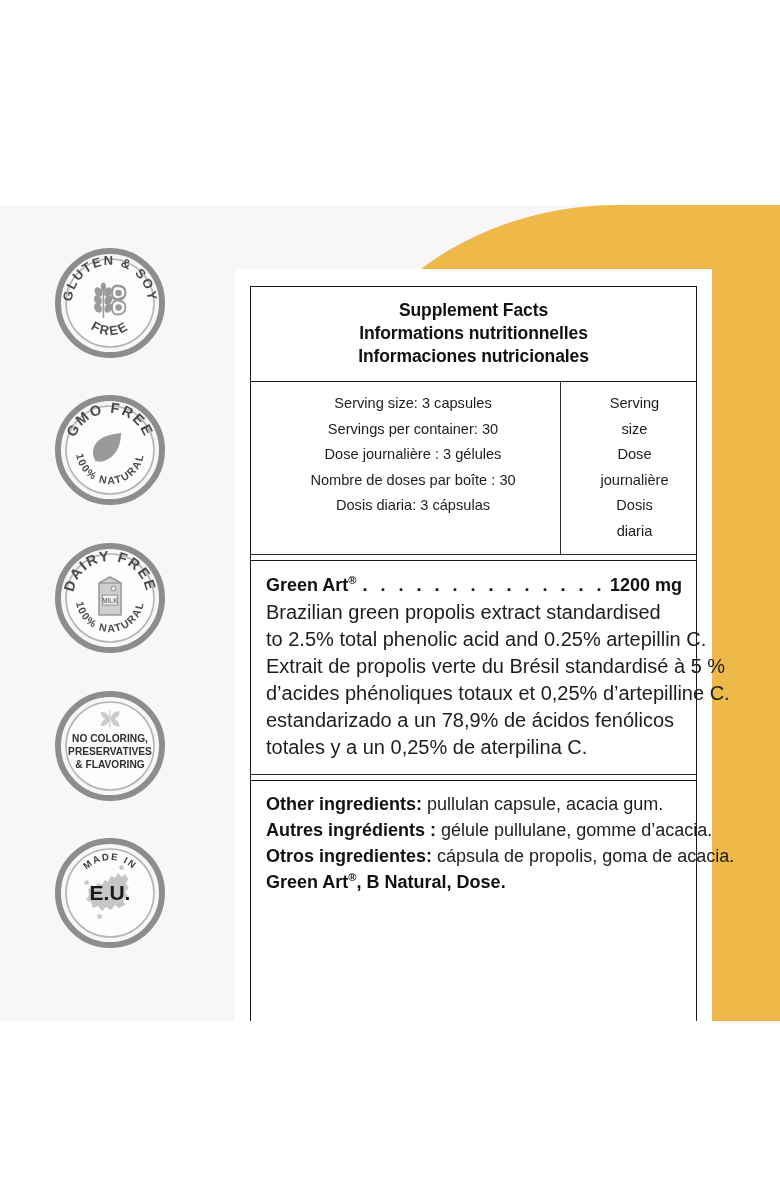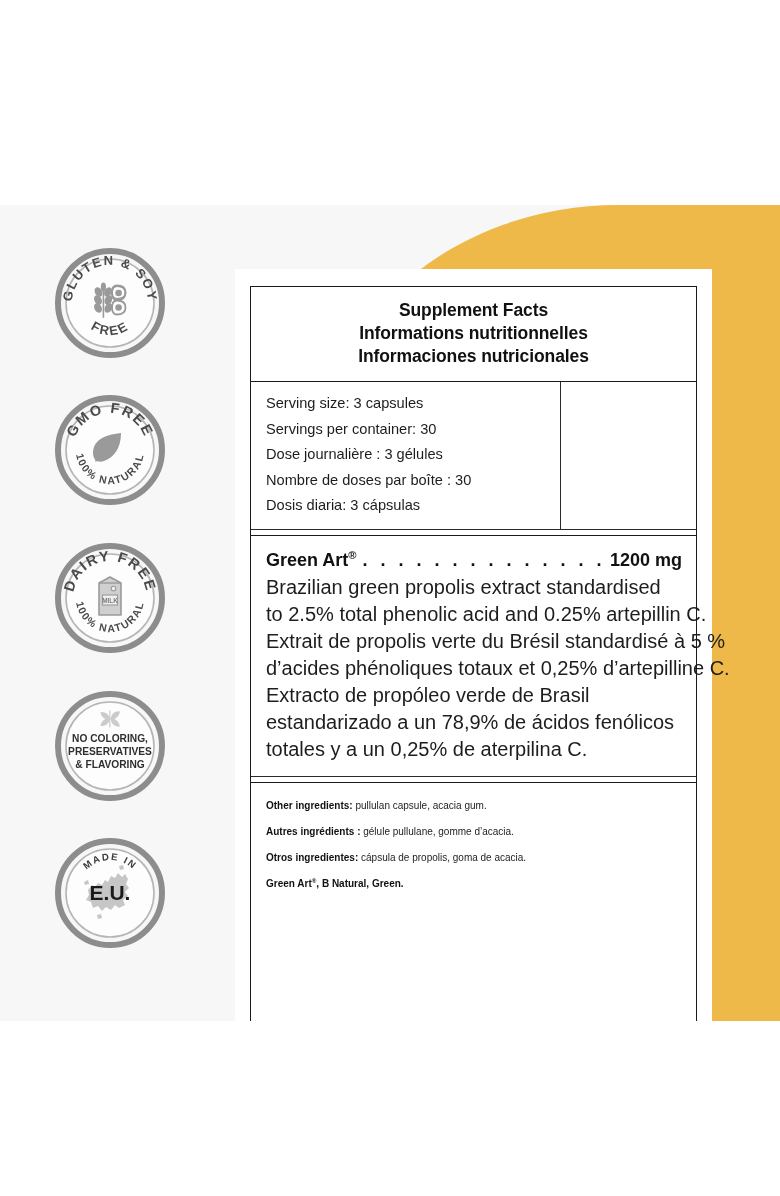--- a/index.html
+++ b/index.html
@@ -76,20 +76,21 @@
     font-weight: bold;
     color: #111111;
     line-height: 23px;
     letter-spacing: -0.1px;
   }
 
   
   .serving-section {
     display: flex;
     border-bottom: 1px solid #2a2a2a;
+    text-align: center;
   }
   .serving-left {
     flex: 0 0 310px;
     padding: 9px 0 10px 15px;
     border-right: 1px solid #2a2a2a;
     box-sizing: border-box;
   }
   .serving-right {
     flex: 1 1 auto;
     padding: 9px 0 10px 12px;
@@ -145,21 +146,21 @@
     font-size: 0.62em;
     vertical-align: super;
     line-height: 0;
   }
 
   
   .other-section {
     padding: 10px 14px 12px 15px;
   }
   .oi-line {
-    font-size: 10px;
+    font-size: 18px;
     color: #1d1d1d;
     line-height: 26px;
     white-space: nowrap;
   }
   .oi-line b { color: #111111; font-weight: bold; }
 
   
   .badges {
     position: absolute;
     left: 0;
@@ -200,47 +201,54 @@
         <div class="hline">Informaciones nutricionales</div>
       </div>
 
       <div class="serving-section">
         <div class="serving-left">
           <div class="sv-line">Serving size: 3 capsules</div>
           <div class="sv-line">Servings per container: 30</div>
           <div class="sv-line">Dose journalière : 3 gélules</div>
           <div class="sv-line">Nombre de doses par boîte : 30</div>
           <div class="sv-line">Dosis diaria: 3 cápsulas</div>
+        </div>
+        <div class="serving-right">
+          <div class="sv-line">Serving</div>
+          <div class="sv-line">size</div>
+          <div class="sv-line">Dose</div>
+          <div class="sv-line">journalière</div>
+          <div class="sv-line">Dosis</div>
+          <div class="sv-line">diaria</div>
         </div>
       </div>
 
       <div class="dbl-rule"></div>
 
       <div class="ingredient-section">
         <div class="ing-title-row">
           <span class="ing-name"><span>Green Art</span><sup class="reg">®</sup></span>
           <span class="ing-leader">. . . . . . . . . . . . . . . . . . . . . . . . . . . . .</span>
           <span class="ing-amount">1200 mg</span>
         </div>
         <div class="ing-line">Brazilian green propolis extract standardised</div>
         <div class="ing-line">to 2.5% total phenolic acid and 0.25% artepillin C.</div>
         <div class="ing-line">Extrait de propolis verte du Brésil standardisé à 5 %</div>
         <div class="ing-line">d’acides phénoliques totaux et 0,25% d’artepilline C.</div>
-        <div class="ing-line">Extracto de propóleo verde de Brasil</div>
         <div class="ing-line">estandarizado a un 78,9% de ácidos fenólicos</div>
         <div class="ing-line">totales y a un 0,25% de aterpilina C.</div>
       </div>
 
       <div class="dbl-rule"></div>
 
       <div class="other-section">
         <div class="oi-line"><b>Other ingredients:</b><span> pullulan capsule, acacia gum.</span></div>
         <div class="oi-line"><b>Autres ingrédients :</b><span> gélule pullulane, gomme d’acacia.</span></div>
         <div class="oi-line"><b>Otros ingredientes:</b><span> cápsula de propolis, goma de acacia.</span></div>
-        <div class="oi-line"><b><span>Green Art</span><sup class="reg">®</sup><span>, B Natural, Green.</span></b></div>
+        <div class="oi-line"><b><span>Green Art</span><sup class="reg">®</sup><span>, B Natural, Dose.</span></b></div>
       </div>
 
     </div>
 
     <div class="badges">
 
       <div class="badge b0">
         <svg viewBox="0 0 110 110" xmlns="http://www.w3.org/2000/svg">
           <defs>
             <path id="arcTop0" d="M 17,55 A 38,38 0 0 1 93,55"></path>

